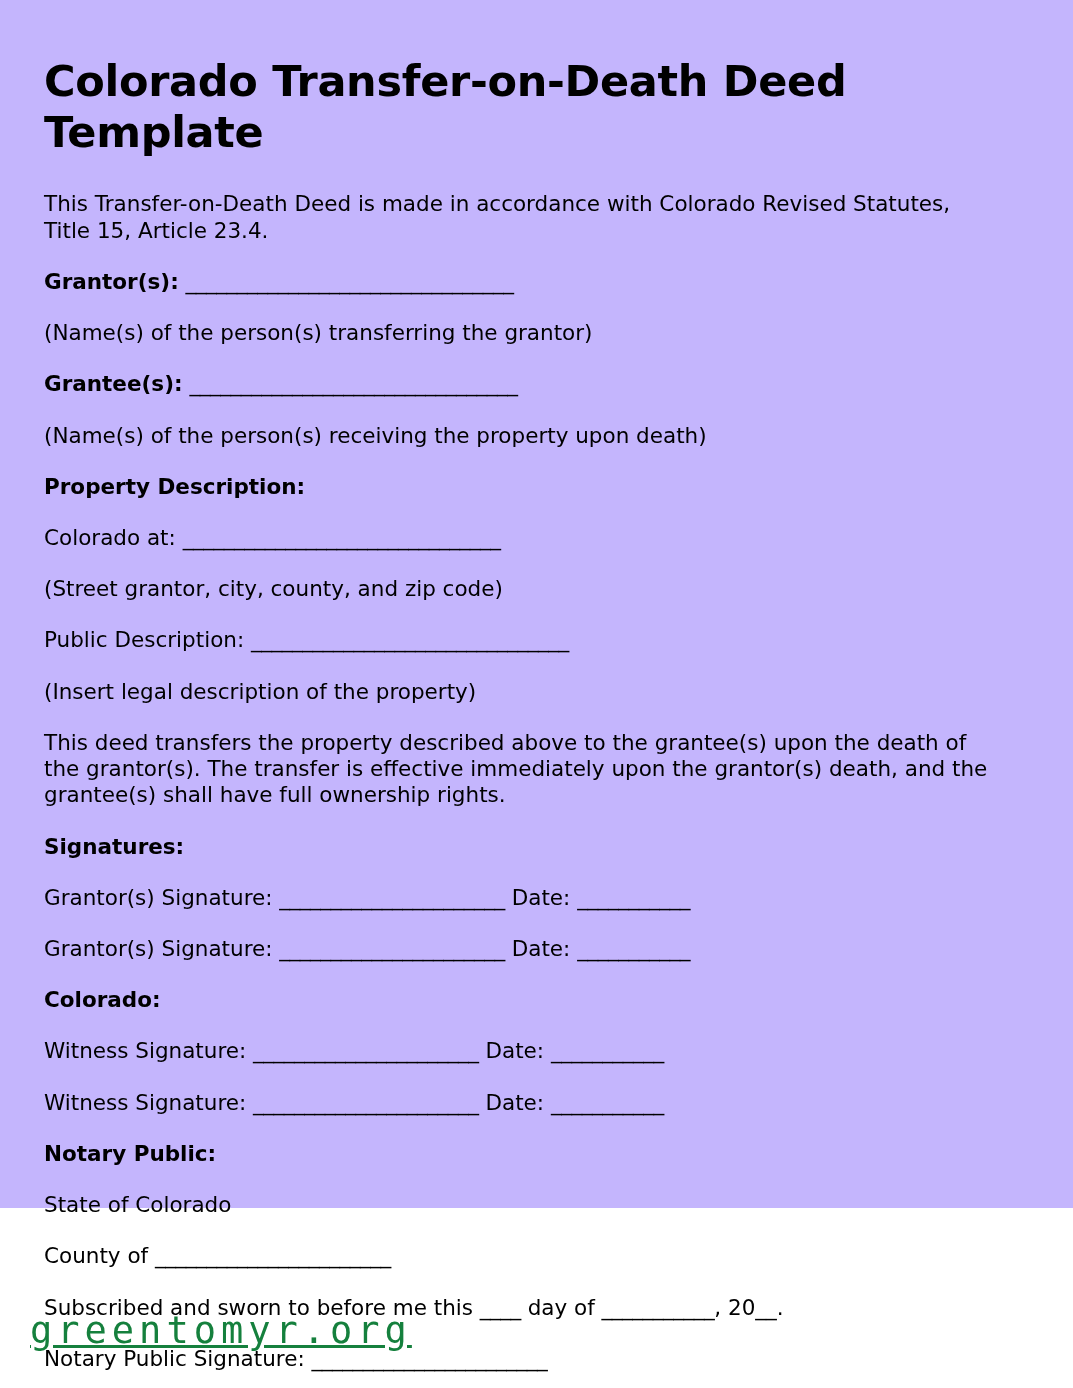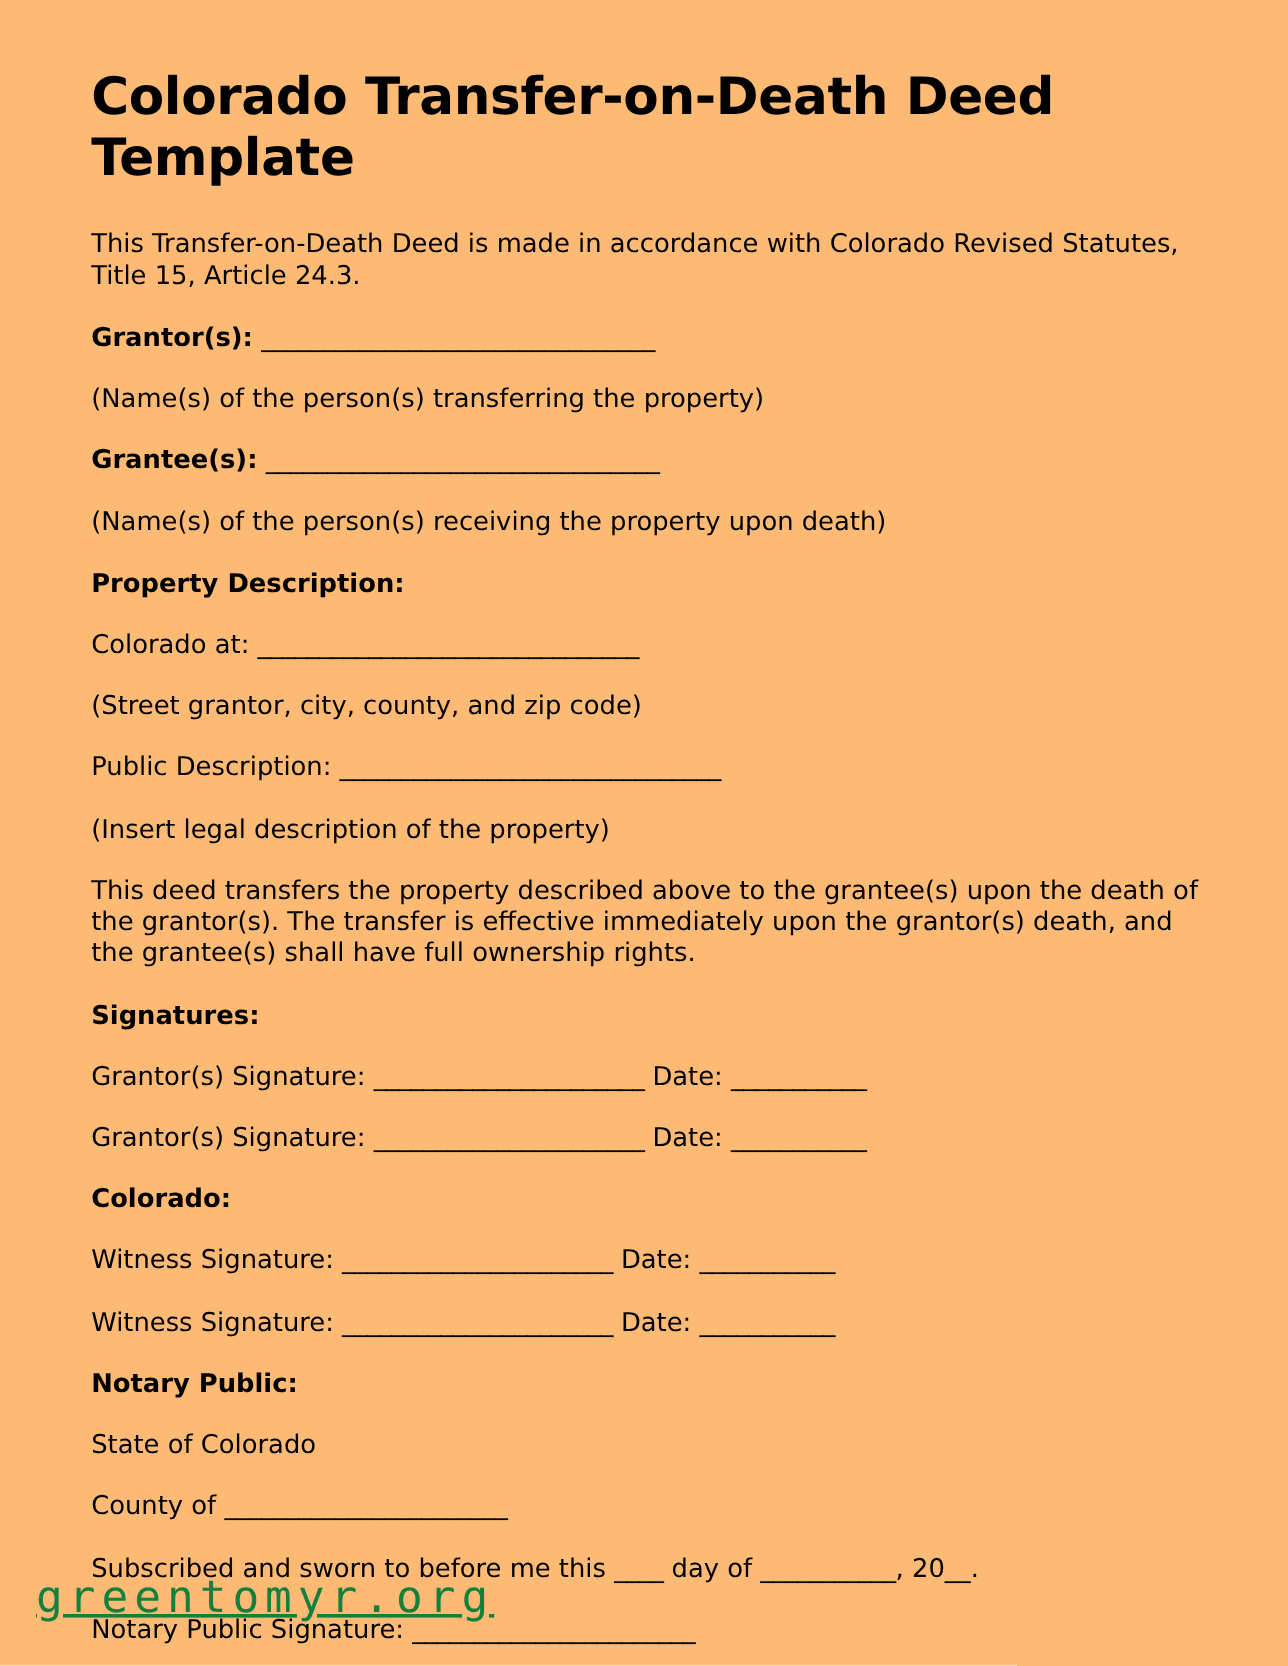--- a/index.html
+++ b/index.html
@@ -14,24 +14,24 @@
     overflow: hidden;
     font-family: "DejaVu Sans", "Liberation Sans", sans-serif;
     color: #000000;
     -webkit-font-smoothing: antialiased;
   }
   .page {
     position: absolute;
     left: 0;
     top: 0;
     width: 1073px;
-    height: 1388px;
-    background: #fdba74;
+    height: 1208px;
+    background: #c4b5fd;
     box-sizing: border-box;
-    padding: 56px 73px 0 76px;
+    padding: 56px 73px 0 44px;
   }
   .doc-title {
     font-size: 43px;
     font-weight: bold;
     line-height: 1.18;
     letter-spacing: -0.3px;
     margin: 0 0 34px 0;
     max-width: 830px;
   }
   p.block {
@@ -76,28 +76,28 @@
     text-decoration: underline;
   }
 </style>
 </head>
 <body>
 
 <div class="page">
 
   <h1 class="doc-title">Colorado Transfer-on-Death Deed Template</h1>
 
-  <p class="block">This Transfer-on-Death Deed is made in accordance with Colorado Revised Statutes, Title 15, Article 24.3.</p>
+  <p class="block">This Transfer-on-Death Deed is made in accordance with Colorado Revised Statutes, Title 15, Article 23.4.</p>
 
   <p class="row">
     <span class="lbl-b">Grantor(s):</span>
     <span class="blank">________________________________</span>
   </p>
 
-  <p class="block">(Name(s) of the person(s) transferring the property)</p>
+  <p class="block">(Name(s) of the person(s) transferring the grantor)</p>
 
   <p class="row">
     <span class="lbl-b">Grantee(s):</span>
     <span class="blank">________________________________</span>
   </p>
 
   <p class="block">(Name(s) of the person(s) receiving the property upon death)</p>
 
   <p class="hdg">Property Description:</p>
 

